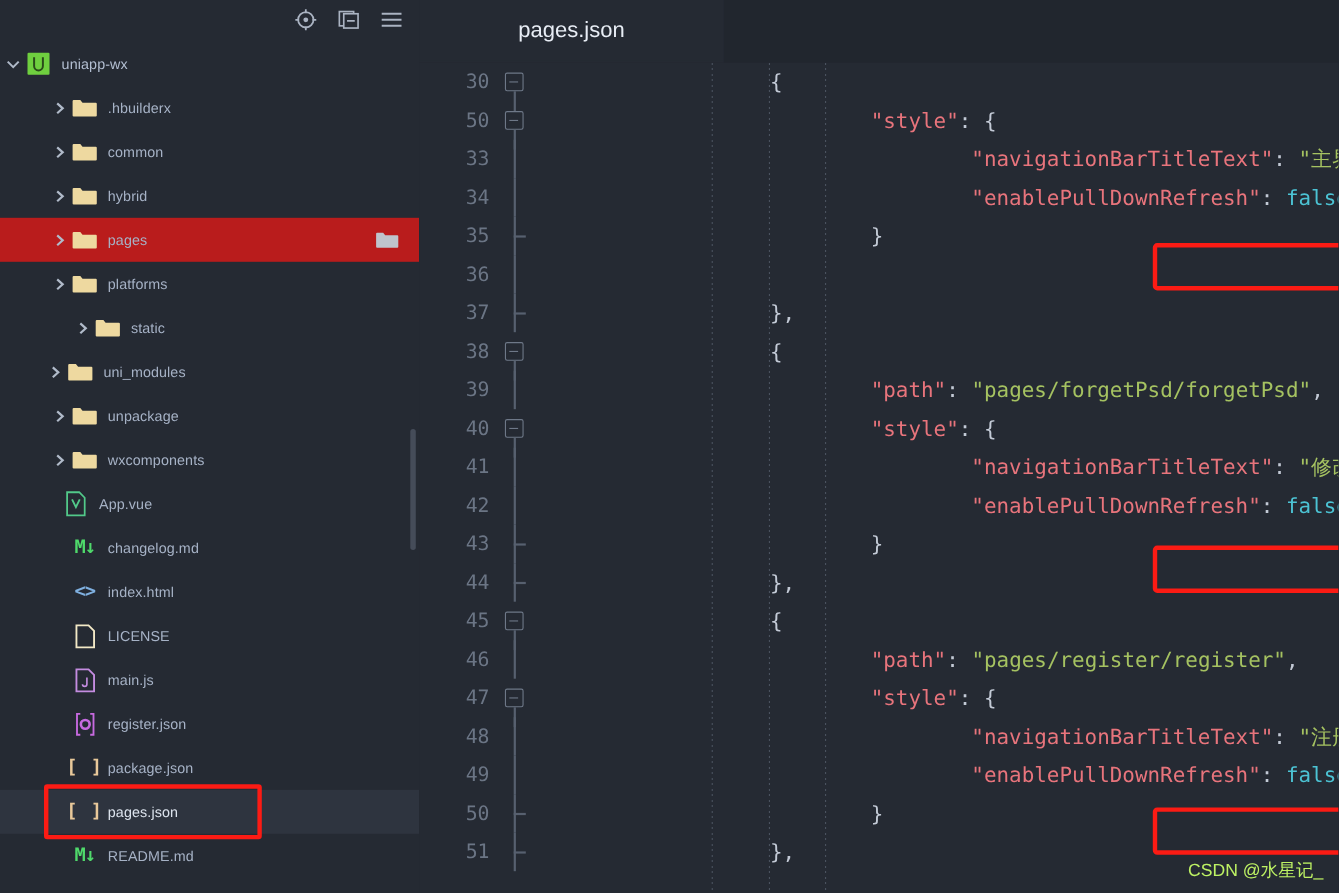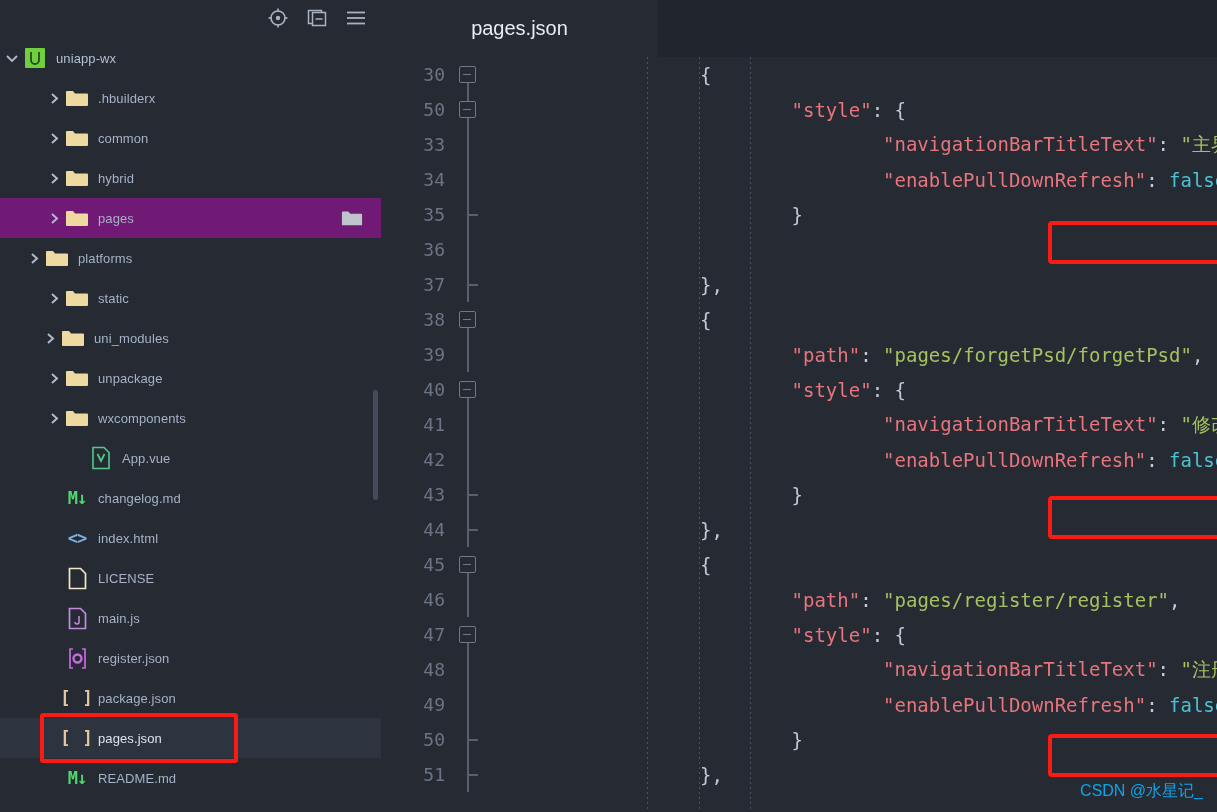--- a/index.html
+++ b/index.html
@@ -43,21 +43,21 @@
 
   #tree { padding-top: 2px; }
   .row {
     height: 40px;
     display: flex;
     align-items: center;
     position: relative;
     cursor: pointer;
     white-space: nowrap;
   }
-  .row.hovered { background: #701a75; }
+  .row.hovered { background: #b91c1c; }
   .row.selected { background: #2e343f; }
   .chev {
     width: 20px; height: 20px;
     margin-left: 0;
     display: flex; align-items: center; justify-content: center;
     flex: 0 0 20px;
   }
   .lbl {
     font-size: 13px;
     color: #a6b2c6;
@@ -258,21 +258,21 @@
     pointer-events: none;
   }
   #hl1 { left: 667px; top: 164px; width: 485px; height: 43px; }
   #hl2 { left: 667px; top: 439px; width: 499px; height: 43px; }
   #hl3 { left: 667px; top: 677px; width: 477px; height: 43px; }
 
   #watermark {
     position: absolute;
     right: 14px; bottom: 10px;
     font-size: 16px;
-    color: #0ea5e9;
+    color: #bef264;
     font-family: "Liberation Sans", sans-serif;
     pointer-events: none;
   }
 </style>
 </head>
 <body>
 
 <div id="app">
 
   <div id="sidebar">
@@ -372,34 +372,34 @@
                 <path d="M1 3 h7 l2 2.4 h12 a1 1 0 0 1 1 1 V17 a1 1 0 0 1 -1 1 H2 a1 1 0 0 1 -1 -1 V4 a1 1 0 0 1 1 -1 z" fill="#eed9a0"></path>
               </svg>
             </span>
             <span class="lbl">pages</span>
             <span class="row-action">
               <svg width="24" height="20" viewBox="0 0 24 20">
                 <path d="M1 3 h7 l2 2.4 h12 a1 1 0 0 1 1 1 V17 a1 1 0 0 1 -1 1 H2 a1 1 0 0 1 -1 -1 V4 a1 1 0 0 1 1 -1 z" fill="#bfc4cc"></path>
               </svg>
             </span>
           </div>
-          <div class="row" style="padding-left: 24px;">
+          <div class="row" style="padding-left: 44px;">
             <span class="chev">
               <svg width="15" height="15" viewBox="0 0 15 15">
                 <polyline points="5,3 10,7.5 5,12" fill="none" stroke="#b0bac9" stroke-width="2"></polyline>
               </svg>
             </span>
             <span class="ico">
               <svg width="24" height="20" viewBox="0 0 24 20">
                 <path d="M1 3 h7 l2 2.4 h12 a1 1 0 0 1 1 1 V17 a1 1 0 0 1 -1 1 H2 a1 1 0 0 1 -1 -1 V4 a1 1 0 0 1 1 -1 z" fill="#eed9a0"></path>
               </svg>
             </span>
             <span class="lbl">platforms</span>
           </div>
-          <div class="row" style="padding-left: 44px;">
+          <div class="row" style="padding-left: 65px;">
             <span class="chev">
               <svg width="15" height="15" viewBox="0 0 15 15">
                 <polyline points="5,3 10,7.5 5,12" fill="none" stroke="#b0bac9" stroke-width="2"></polyline>
               </svg>
             </span>
             <span class="ico">
               <svg width="24" height="20" viewBox="0 0 24 20">
                 <path d="M1 3 h7 l2 2.4 h12 a1 1 0 0 1 1 1 V17 a1 1 0 0 1 -1 1 H2 a1 1 0 0 1 -1 -1 V4 a1 1 0 0 1 1 -1 z" fill="#eed9a0"></path>
               </svg>
             </span>
@@ -437,21 +437,21 @@
                 <polyline points="5,3 10,7.5 5,12" fill="none" stroke="#b0bac9" stroke-width="2"></polyline>
               </svg>
             </span>
             <span class="ico">
               <svg width="24" height="20" viewBox="0 0 24 20">
                 <path d="M1 3 h7 l2 2.4 h12 a1 1 0 0 1 1 1 V17 a1 1 0 0 1 -1 1 H2 a1 1 0 0 1 -1 -1 V4 a1 1 0 0 1 1 -1 z" fill="#eed9a0"></path>
               </svg>
             </span>
             <span class="lbl">wxcomponents</span>
           </div>
-          <div class="row" style="padding-left: 36px; margin-left: 32px;">
+          <div class="row" style="padding-left: 36px;">
             <span class="chev"></span>
             <span class="ico">
               <svg width="20" height="24" viewBox="0 0 20 24">
                 <path d="M2 1.5 h11 l5 5 V22.5 H2 z" fill="none" stroke="#52c98a" stroke-width="1.6"></path>
                 <path d="M6.5 8 L10 15 L13.5 8" fill="none" stroke="#52c98a" stroke-width="1.7"></path>
               </svg>
             </span>
             <span class="lbl">App.vue</span>
           </div>
           <div class="row" style="padding-left: 44px;">

